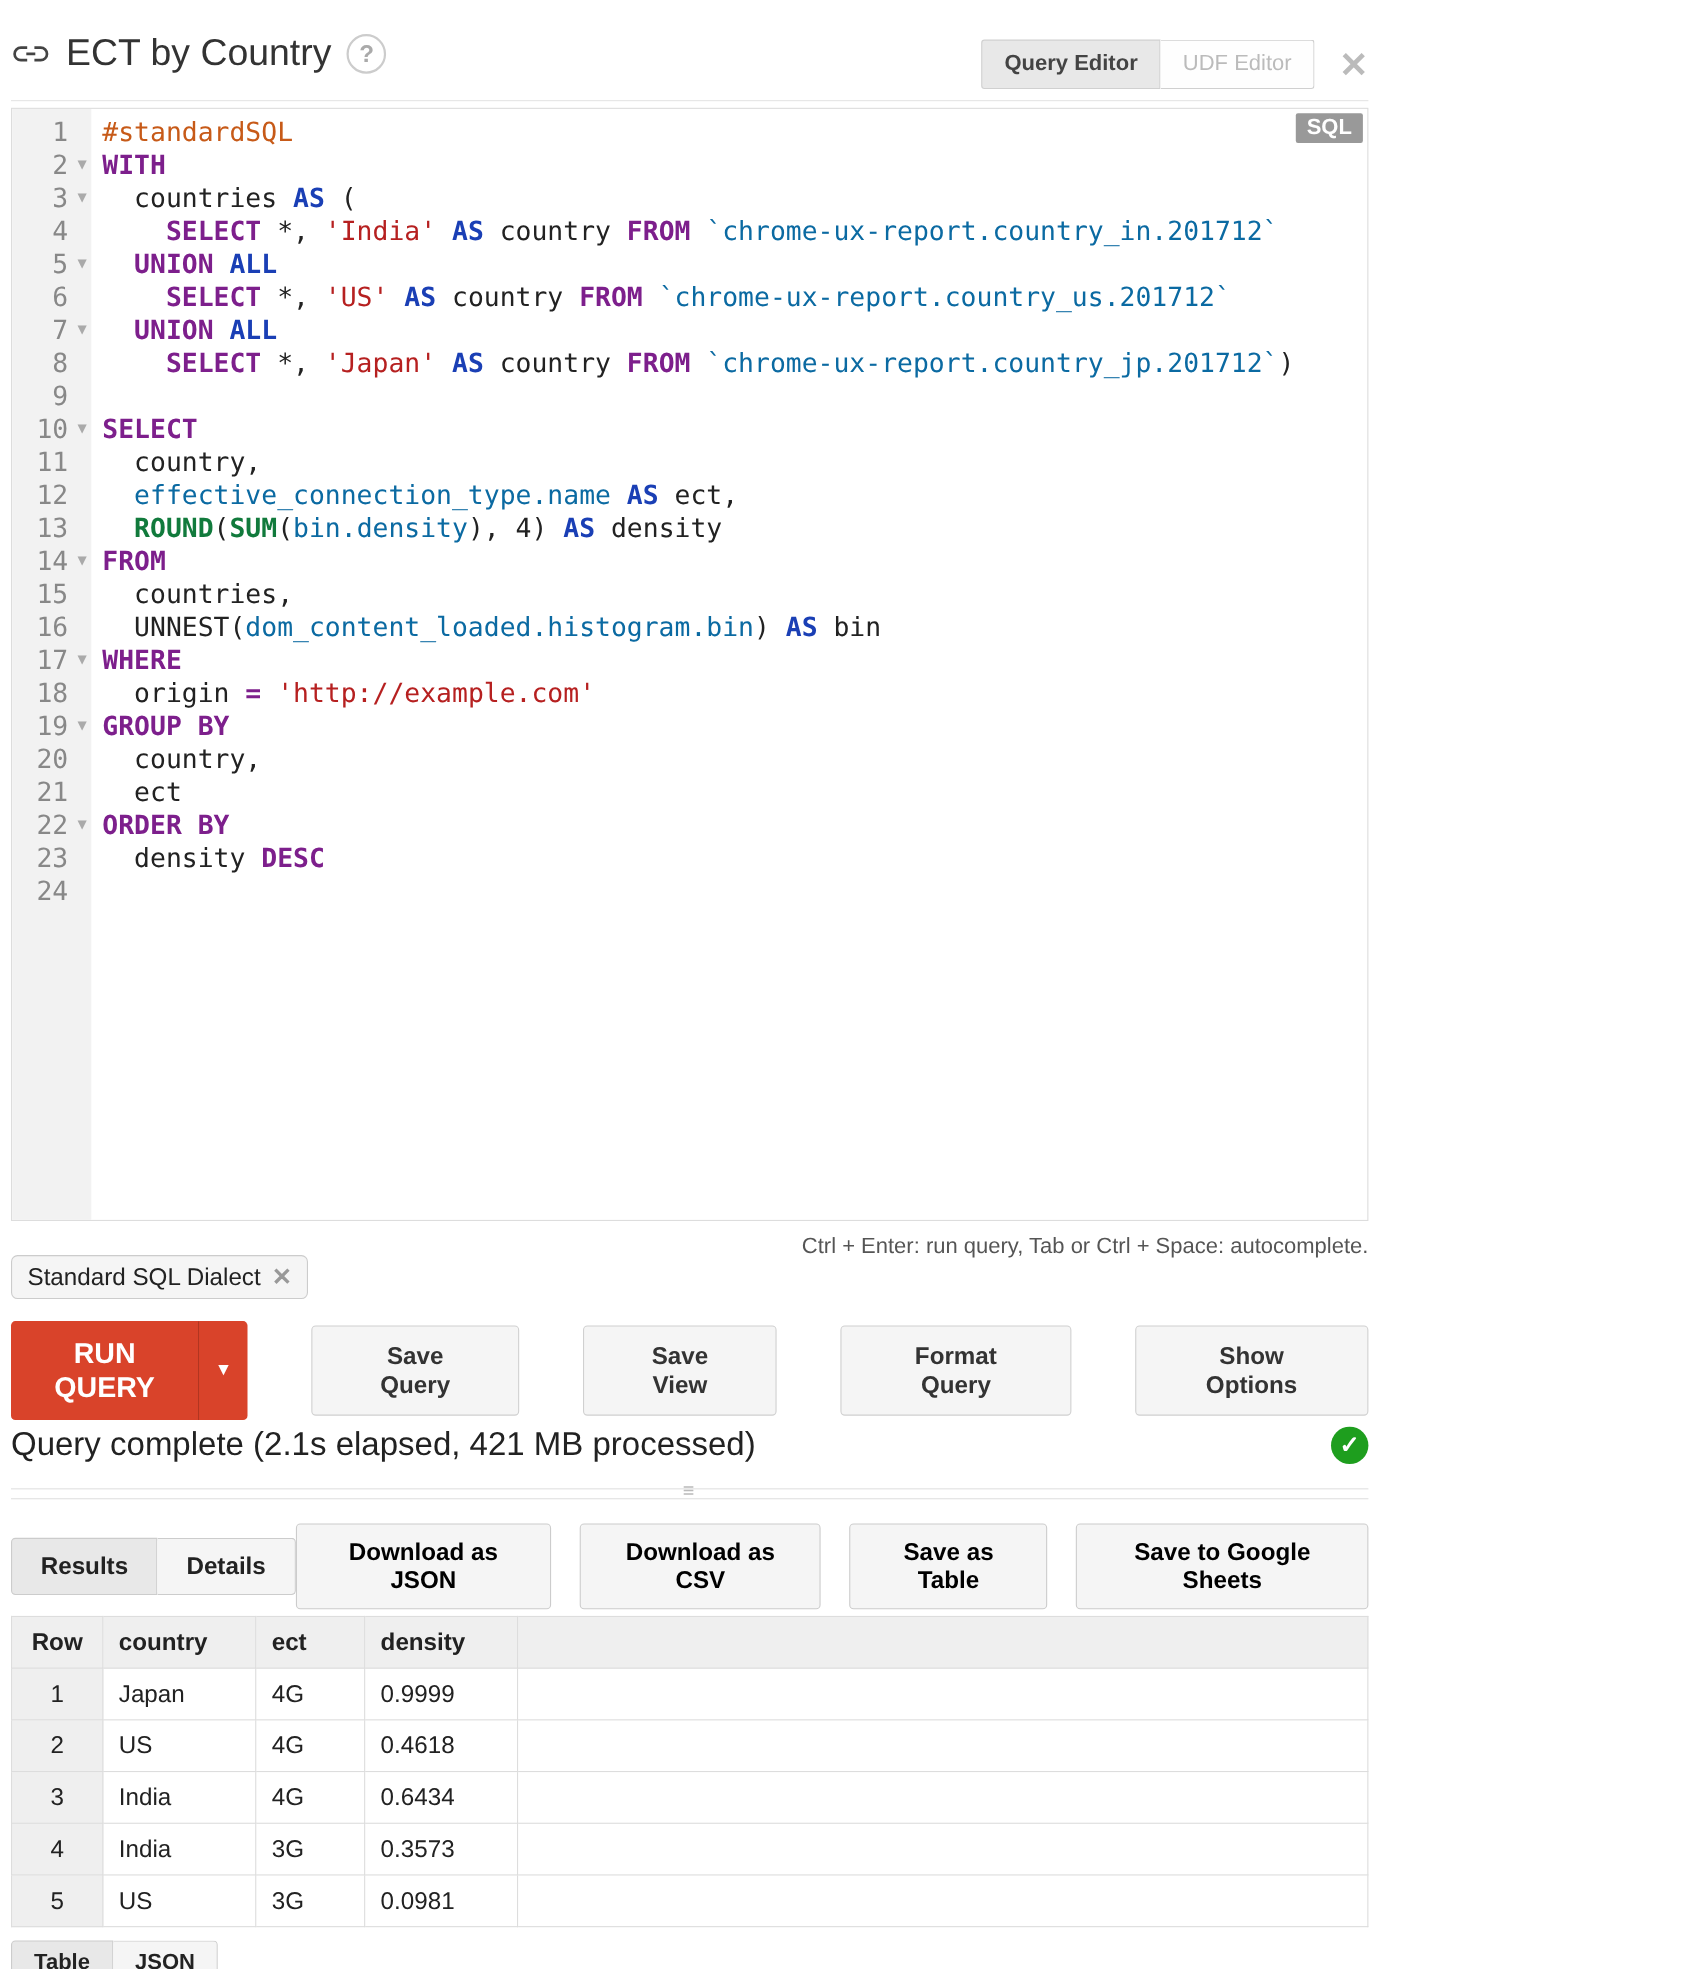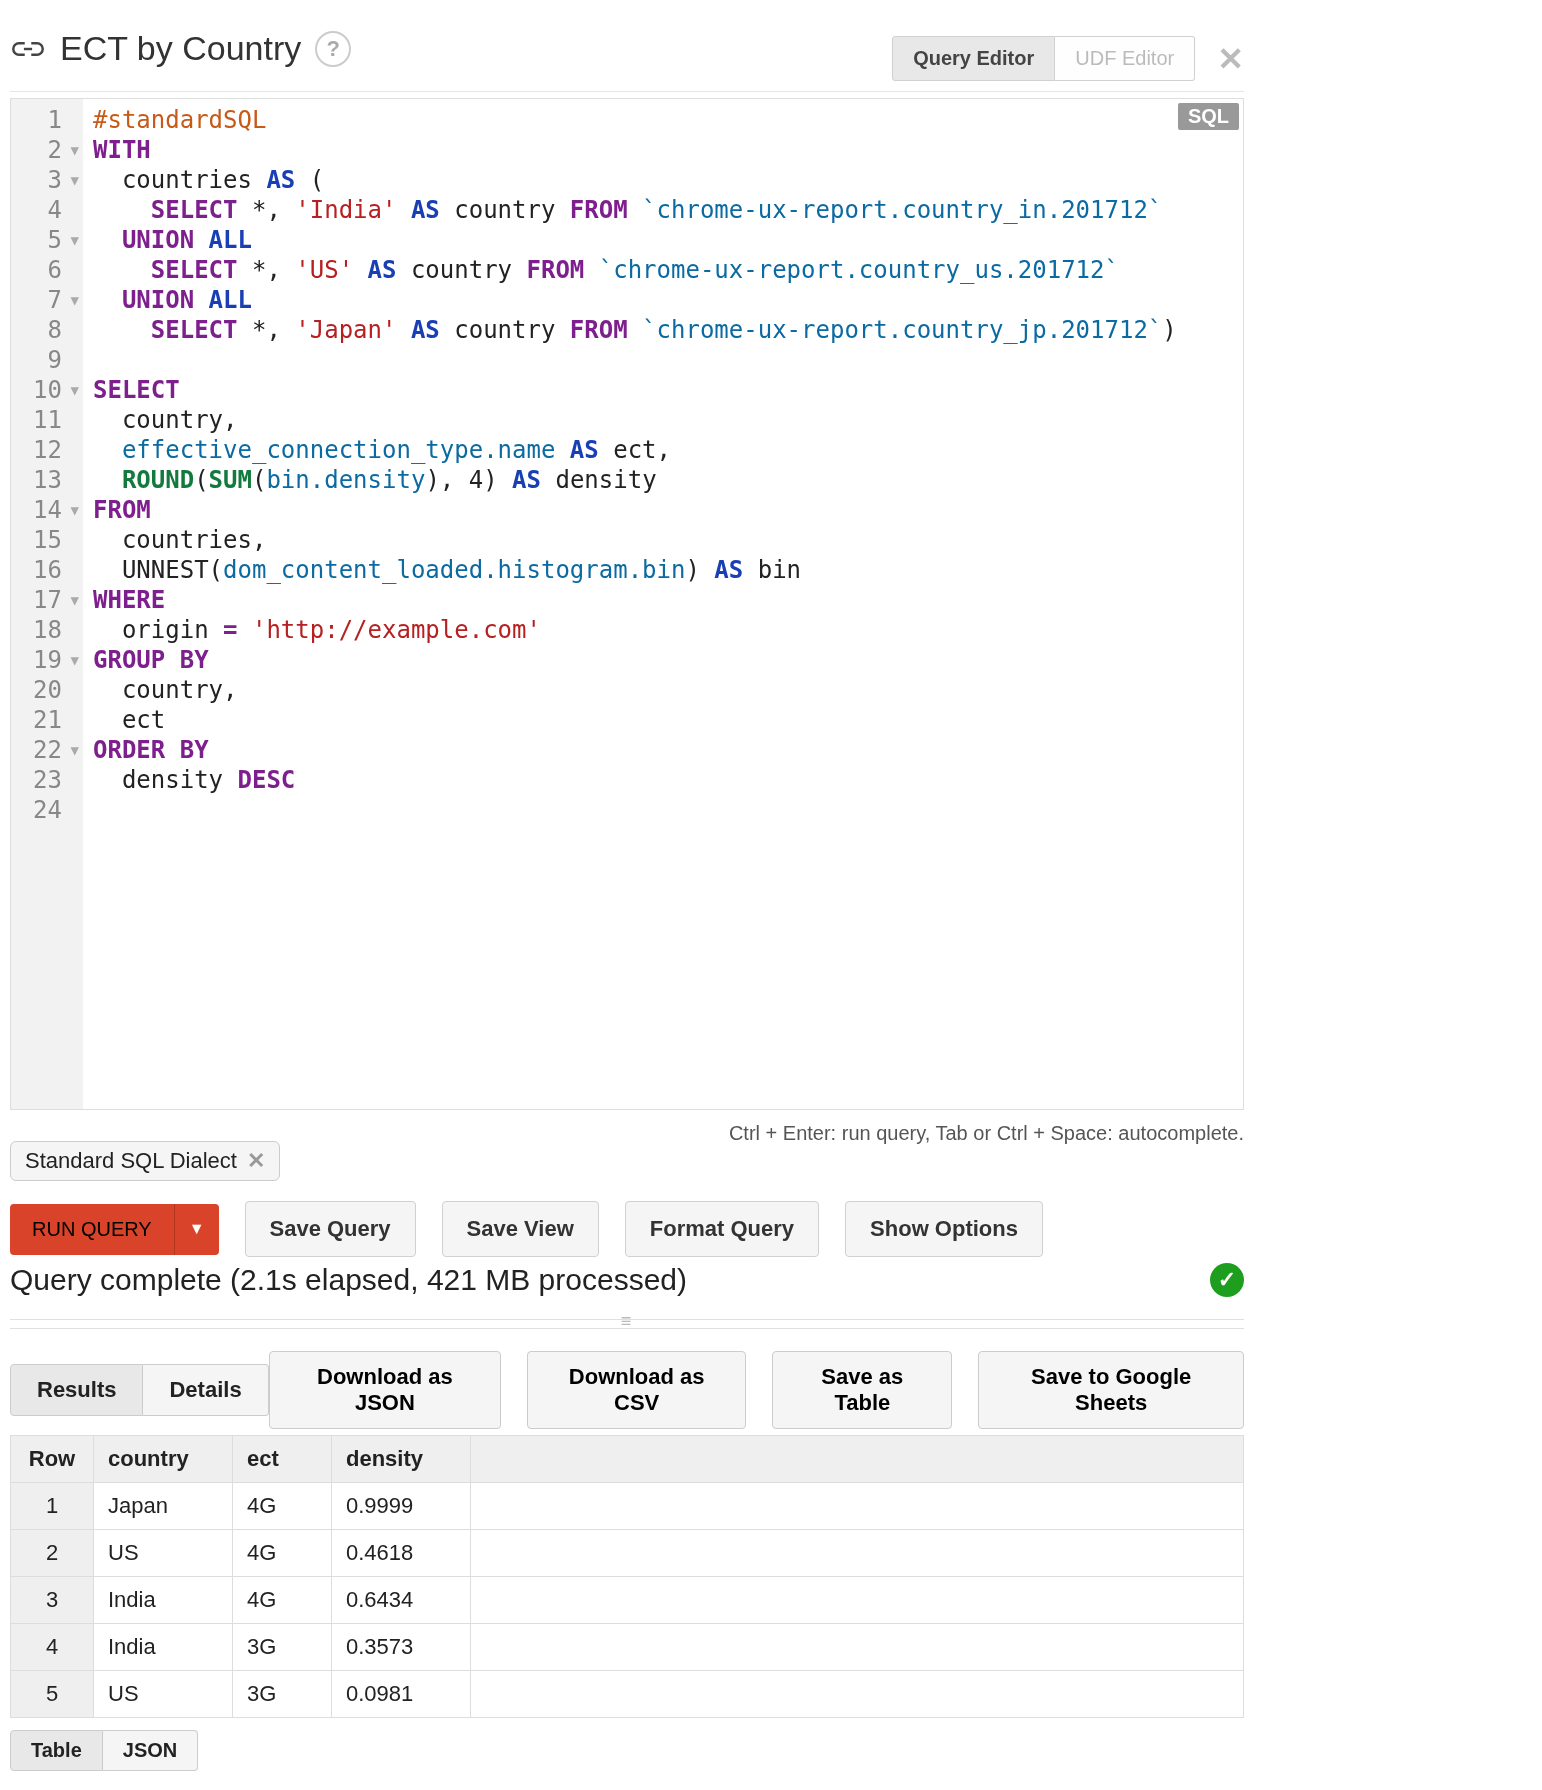--- a/index.html
+++ b/index.html
@@ -87,30 +87,30 @@
     display:inline-flex; align-items:center; gap:10px;
     border:1px solid #ccc; border-radius:6px; background:#f5f5f5;
     padding:6px 14px; font-size:22px;
   }
   .chip-x { color:#999; font-size:22px; cursor:pointer; font-weight:bold; }
   .hints { color:#555; font-size:20px; text-align:right; padding-top:2px; }
 
   .btn-row { display:flex; align-items:center; gap:26px; margin:20px 0 6px; }
   .run-group { display:flex; }
   .btn-run {
-    background:#d9432a; color:#000000; font-weight:normal; font-size:20px;
+    background:#d9432a; color:#ffffff; font-weight:bold; font-size:26px;
     padding:14px 22px; border:none; border-radius:4px 0 0 4px; cursor:pointer;
   }
   .btn-run-dd {
     background:#d9432a; color:#fff; border:none; border-left:1px solid #b23520;
     padding:14px 14px; border-radius:0 4px 4px 0; cursor:pointer; font-size:16px;
   }
   .btn {
     background:#f5f5f5; border:1px solid #d0d0d0; color:#333; font-weight:bold;
-    padding:14px 24px; font-size:22px; border-radius:4px; cursor:pointer;
+    padding:14px 40px; font-size:22px; border-radius:4px; cursor:pointer;margin-left:32px;
   }
 
   .status-row { display:flex; justify-content:space-between; align-items:center; margin-top:6px; }
   .status-text { font-size:30px; }
   .check-badge {
     width:34px; height:34px; border-radius:50%; background:#1e9e1e; color:#fff;
     display:inline-flex; align-items:center; justify-content:center; font-size:22px; font-weight:bold;
   }
 
   

